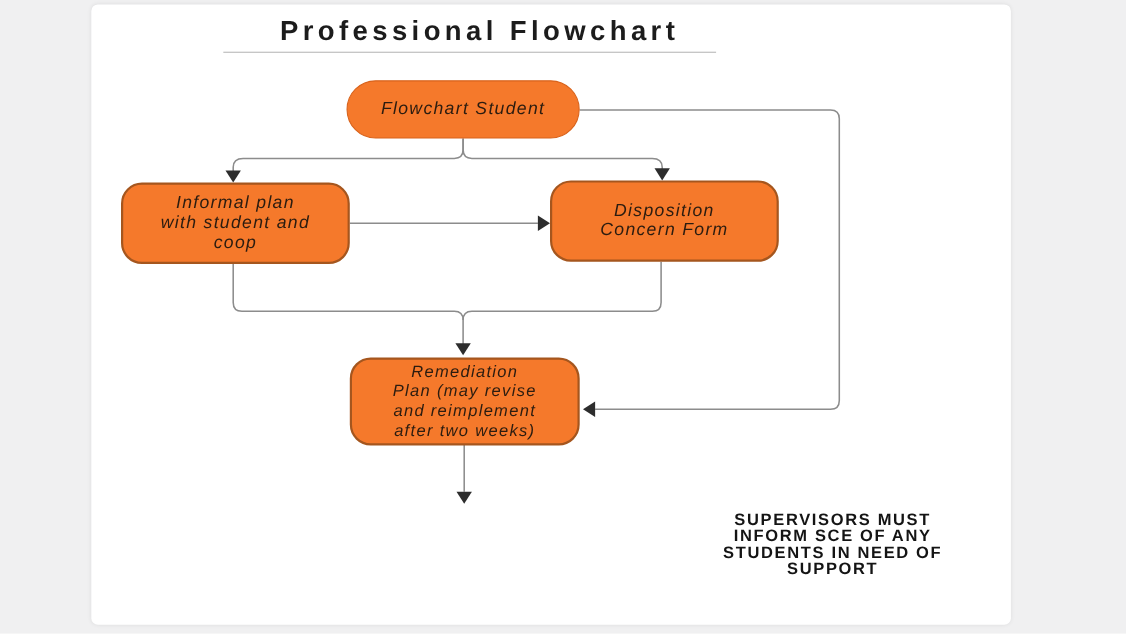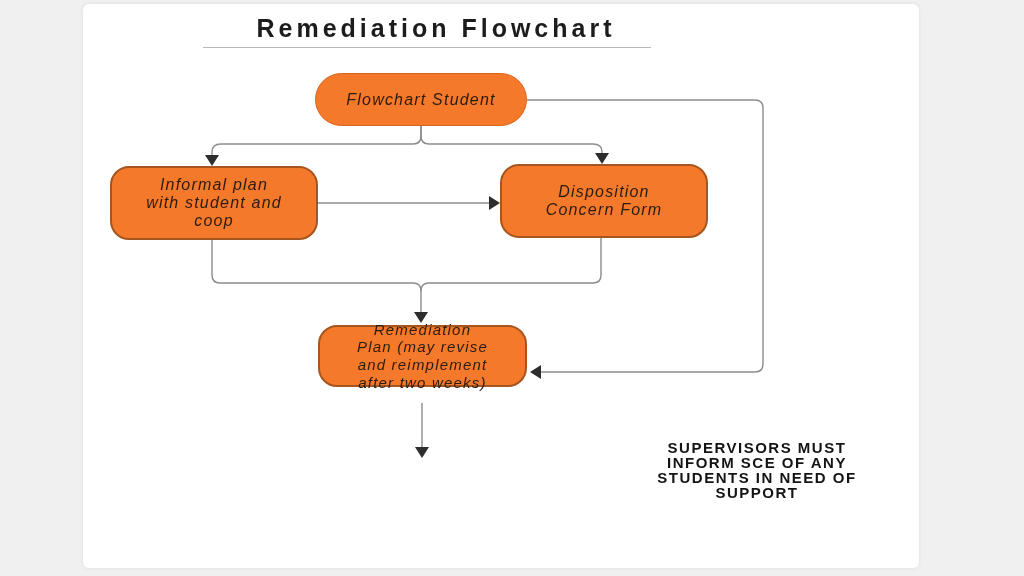--- a/index.html
+++ b/index.html
@@ -21,33 +21,33 @@
   .connectors polygon{fill:var(--arrowhead);stroke:none;}
   .node{position:absolute;display:flex;align-items:center;justify-content:center;
         background:var(--node-fill);color:var(--node-text);font-style:italic;
         text-align:center;white-space:pre-line;}
   .rect{border:2px solid var(--node-border);border-radius:19px;font-size:16px;
         line-height:1.12;letter-spacing:1.2px;}
   .stadium{left:315px;top:73px;width:212px;height:53px;border-radius:27px;
         border:1px solid var(--stadium-border);font-size:16px;letter-spacing:1.2px;}
   .node-informal{left:110px;top:166px;width:208px;height:74px;}
   .node-disposition{left:500px;top:164px;width:208px;height:74px;}
-  .node-remediation{left:318px;top:325px;width:209px;height:62px;font-size:15px;line-height:1.18;}
+  .node-remediation{left:318px;top:325px;width:209px;height:80px;font-size:15px;line-height:1.18;}
   .node-growth{left:318px;top:461px;width:209px;height:73px;}
-  .note{position:absolute;left:607px;top:440px;width:300px;text-align:center;
+  .note{position:absolute;left:607px;top:465px;width:300px;text-align:center;
         font-size:15px;font-weight:bold;letter-spacing:1.5px;line-height:1.0;
         color:var(--note-color);white-space:pre-line;}
 </style>
 </head>
 <body>
 
 <div class="canvas">
   <div class="card"></div>
 
-  <div class="title">Remediation Flowchart</div>
+  <div class="title">Professional Flowchart</div>
   <div class="title-underline"></div>
 
   <svg class="connectors" viewBox="0 0 1024 576" xmlns="http://www.w3.org/2000/svg">
 
     <path d="M421,126 L421,136 Q421,144 413,144 L221,144 Q212,144 212,152 L212,157"></path>
     <polygon points="205,155 219,155 212,166"></polygon>
 
     <path d="M421,126 L421,136 Q421,144 429,144 L593,144 Q602,144 602,152 L602,155"></path>
     <polygon points="595,153 609,153 602,164"></polygon>
 

